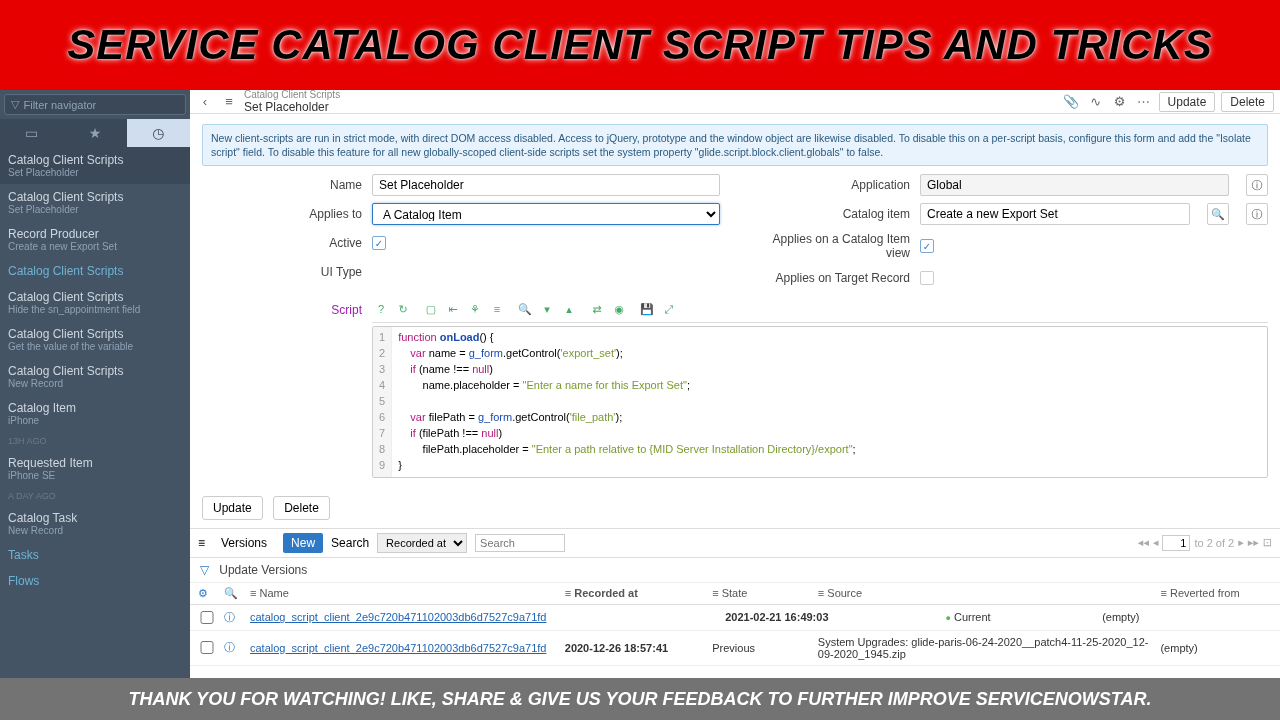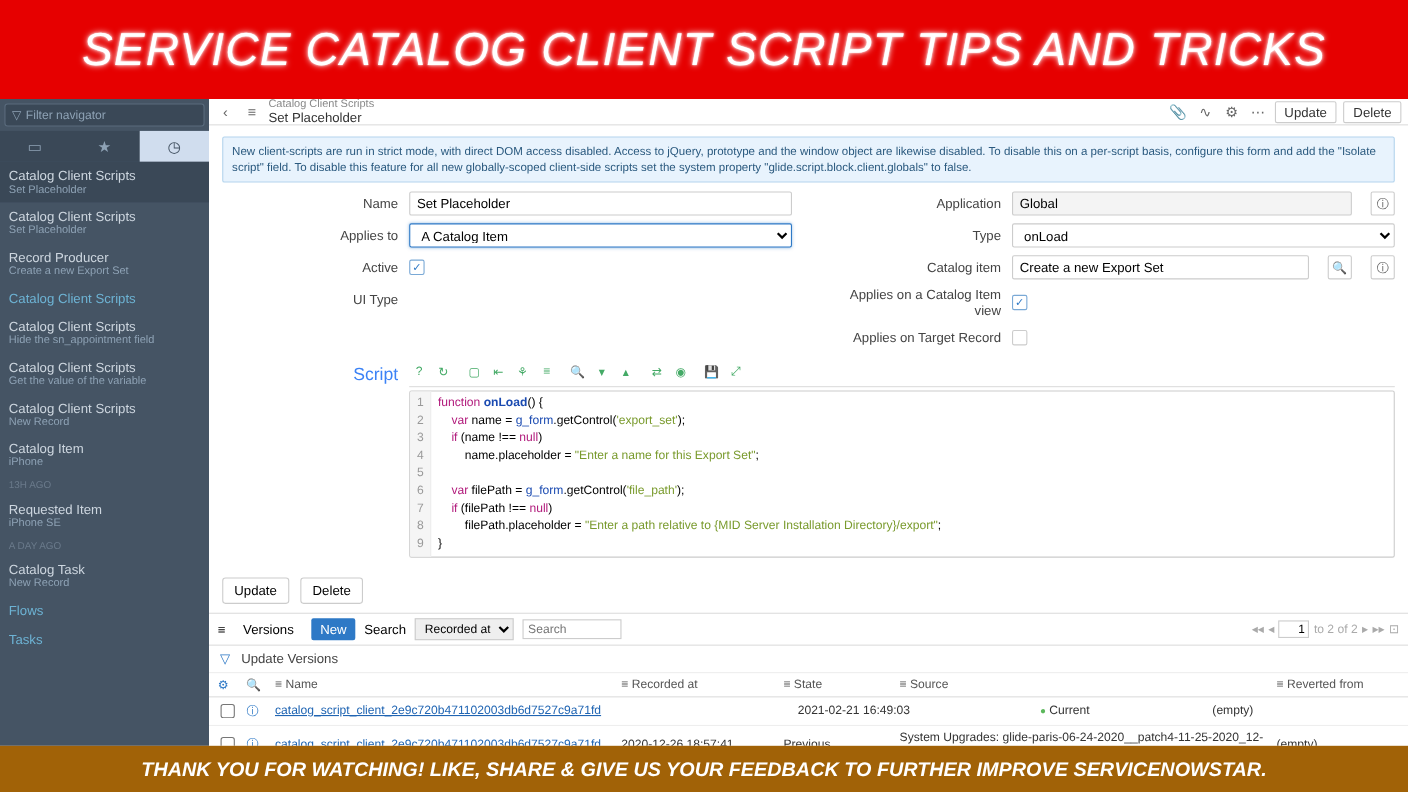--- a/index.html
+++ b/index.html
@@ -1,19 +1,19 @@
 <!DOCTYPE html>
 <html><head>
 <meta charset="utf-8">
 <style>
 * { box-sizing: border-box; margin: 0; padding: 0; font-family: Arial, Helvetica, sans-serif; }
 body { width: 1280px; height: 720px; overflow: hidden; background: #fff; }
 .banner-top { background: #e60000; height: 90px; display: flex; align-items: center; justify-content: center; }
-.banner-top-text { font-size: 42px; font-style: italic; font-weight: normal; color: #ffffff; text-shadow: 0 0 6px #fff, 0 0 2px #fff; letter-spacing: 1px; }
-.banner-bottom { position: absolute; bottom: 0; left: 0; right: 0; background: #a16207; height: 42px; display: flex; align-items: center; justify-content: center; }
+.banner-top-text { font-size: 42px; font-style: italic; font-weight: bold; color: #000000; text-shadow: 0 0 6px #fff, 0 0 2px #fff; letter-spacing: 1px; }
+.banner-bottom { position: absolute; bottom: 0; left: 0; right: 0; background: #737373; height: 42px; display: flex; align-items: center; justify-content: center; }
 .banner-bottom-text { color: #fff; font-weight: bold; font-size: 18px; font-style: italic; }
 .app { position: absolute; top: 90px; left: 0; right: 0; bottom: 42px; display: flex; }
 .sidebar { width: 190px; background: #455464; color: #cdd6df; font-size: 12px; display: flex; flex-direction: column; }
 .filter-box { background: #3a4857; border: 1px solid #5a6b7d; border-radius: 3px; margin: 4px; padding: 3px 6px; display: flex; align-items: center; gap: 4px; color: #8ea2b5; font-size: 11px; }
 .nav-tabs { display: flex; background: #3a4857; }
 .nav-tab { flex: 1; height: 28px; display: flex; align-items: center; justify-content: center; color: #8ea2b5; font-size: 14px; }
 .nav-tab.active { background: #d0ddee; color: #455464; }
 .nav-items { flex: 1; overflow: auto; }
 .nav-item { padding: 6px 8px; cursor: pointer; }
 .nav-item.sel { background: #3a4857; }
@@ -34,21 +34,21 @@
 .form-col { flex: 1; }
 .frow { display: flex; align-items: center; margin-bottom: 7px; min-height: 22px; }
 .flabel { width: 170px; text-align: right; padding-right: 10px; color: #444; font-size: 12px; }
 .finput { flex: 1; border: 1px solid #ccc; border-radius: 2px; padding: 3px 6px; font-size: 12px; height: 22px; background:#fff; }
 .finput.sel-hl { border: 1px solid #2e79c6; box-shadow: 0 0 3px rgba(46,121,198,.5); }
 .fcheck { width: 14px; height: 14px; border: 1px solid #7aa9d6; border-radius: 2px; display:flex;align-items:center;justify-content:center;color:#2e79c6;font-size:10px; }
 .fcheck.empty { border-color: #ccc; }
 .ref-group { display:flex; gap:17px; align-items:center; }
 .ref-btn { width:22px;height:22px;border:1px solid #ccc;border-radius:2px;display:flex;align-items:center;justify-content:center;font-size:11px;color:#555;background:#fff; }
 .script-row { display:flex; margin-top:4px; }
-.script-label { width: 170px; text-align: right; padding-right: 10px; color:#3b82f6; font-size:16px; padding-top:3px; }
+.script-label { width: 170px; text-align: right; padding-right: 10px; color:#a21caf; font-size:12px; padding-top:3px; }
 .script-box { flex:1; }
 .script-toolbar { display:flex; gap:4px; border-bottom:1px solid #ddd; padding-bottom:4px; margin-bottom:3px; }
 .stb { width:18px;height:18px;display:flex;align-items:center;justify-content:center;font-size:11px;color:#4a6; border-radius:2px; }
 .stb.group { margin-left:6px; }
 .code-editor { border:1px solid #ccc; border-radius:2px; font-family: Consolas, monospace; font-size:11px; display:flex; background:#fff; }
 .gutter { background:#f5f5f5; color:#999; text-align:right; padding:3px 6px; border-right:1px solid #eee; line-height:1.45; }
 .code { padding:3px 6px; line-height:1.45; white-space:pre; }
 .kw { color:#b11a7b; font-weight:normal; }
 .fn { color:#1a4ab1; font-weight:bold; }
 .prop { color:#1a4ab1; }
@@ -58,21 +58,21 @@
 .list-header { display:flex;align-items:center;padding:4px 8px;gap:8px;border-bottom:1px solid #ddd;border-top:1px solid #ddd;font-size:12px; }
 .list-header .tab-btn { padding:3px 8px; }
 .list-header .new { background:#2e79c6;color:#fff;border-radius:2px;padding:3px 8px; }
 .list-header .search-sel { border:1px solid #ccc;padding:2px 4px;font-size:11px; }
 .list-header .search-inp { border:1px solid #ccc;padding:2px 4px;font-size:11px;width:90px; }
 .pager { margin-left:auto;display:flex;align-items:center;gap:4px;color:#aaa;font-size:11px; }
 .pager .pg-inp { width:28px;border:1px solid #ccc;text-align:right;padding:1px 3px;font-size:11px; }
 .filter-row { display:flex;align-items:center;gap:10px;padding:5px 10px;font-size:12px;color:#444; }
 .filter-ico { color:#2e79c6; }
 .table-head { display:flex;align-items:center;padding:4px 8px;border-top:1px solid #eee;border-bottom:1px solid #ddd;font-size:11px;color:#555;gap:8px; }
-.th-gear{width:18px;color:#2e79c6;} .th-srch{width:18px;color:#2e79c6;} .th-name{flex:2.2;} .th-rec{flex:1;} .th-state{flex:.7;} .th-src{flex:2.4;} .th-rev{flex:.8;}
+.th-gear{width:18px;color:#2e79c6;} .th-srch{width:18px;color:#2e79c6;} .th-name{flex:2.2;} .th-rec{flex:1;font-weight:bold;} .th-state{flex:.7;} .th-src{flex:2.4;} .th-rev{flex:.8;}
 .trow { display:flex;align-items:center;padding:5px 8px;border-bottom:1px solid #eee;font-size:11px;color:#333;gap:8px; }
 .trow .lnk { color:#2065b3;text-decoration:underline; }
 .trow .dot { color:#5cb85c;font-size:9px;margin-right:3px; }
 .trow .chk{width:18px;} .trow .info{width:18px;color:#2e79c6;}
 select.finput { appearance: menulist; }
 </style>
 </head>
 <body>
 
 <div class="banner-top">
@@ -126,24 +126,24 @@
       <div class="nav-item">
           <div class="t">Requested Item</div>
           <div class="s">iPhone SE</div>
         </div>
       <div class="nav-sep">A DAY AGO</div>
       <div class="nav-item">
           <div class="t">Catalog Task</div>
           <div class="s">New Record</div>
         </div>
       <div class="nav-item">
+          <div class="t link">Tasks</div>
+        </div>
+      <div class="nav-item">
           <div class="t link">Flows</div>
-        </div>
-      <div class="nav-item">
-          <div class="t link">Tasks</div>
         </div>
     </div>
   </div>
 
   <div class="content">
     <div class="header">
       <span class="ico">‹</span>
       <span class="ico">≡</span>
       <div class="crumb">
         <div class="t">Catalog Client Scripts</div>
@@ -179,24 +179,20 @@
               <div class="flabel">UI Type</div>
             </div>
         </div>
         <div class="form-col">
           <div class="frow">
               <div class="flabel">Application</div>
             <div class="ref-group" style="flex:1">
               <input class="finput" style="background: rgb(244, 244, 244);" readonly="" value="Global">
               <div class="ref-btn">ⓘ</div>
               </div>
-            </div>
-          <div class="frow">
-              <div class="flabel">Type</div>
-            <select class="finput"><option>onLoad</option></select>
             </div>
           <div class="frow">
               <div class="flabel">Catalog item</div>
             <div class="ref-group" style="flex:1">
               <input class="finput" value="Create a new Export Set" style="">
               <div class="ref-btn">🔍</div>
               <div class="ref-btn">ⓘ</div>
               </div>
             </div>
           <div class="frow">

